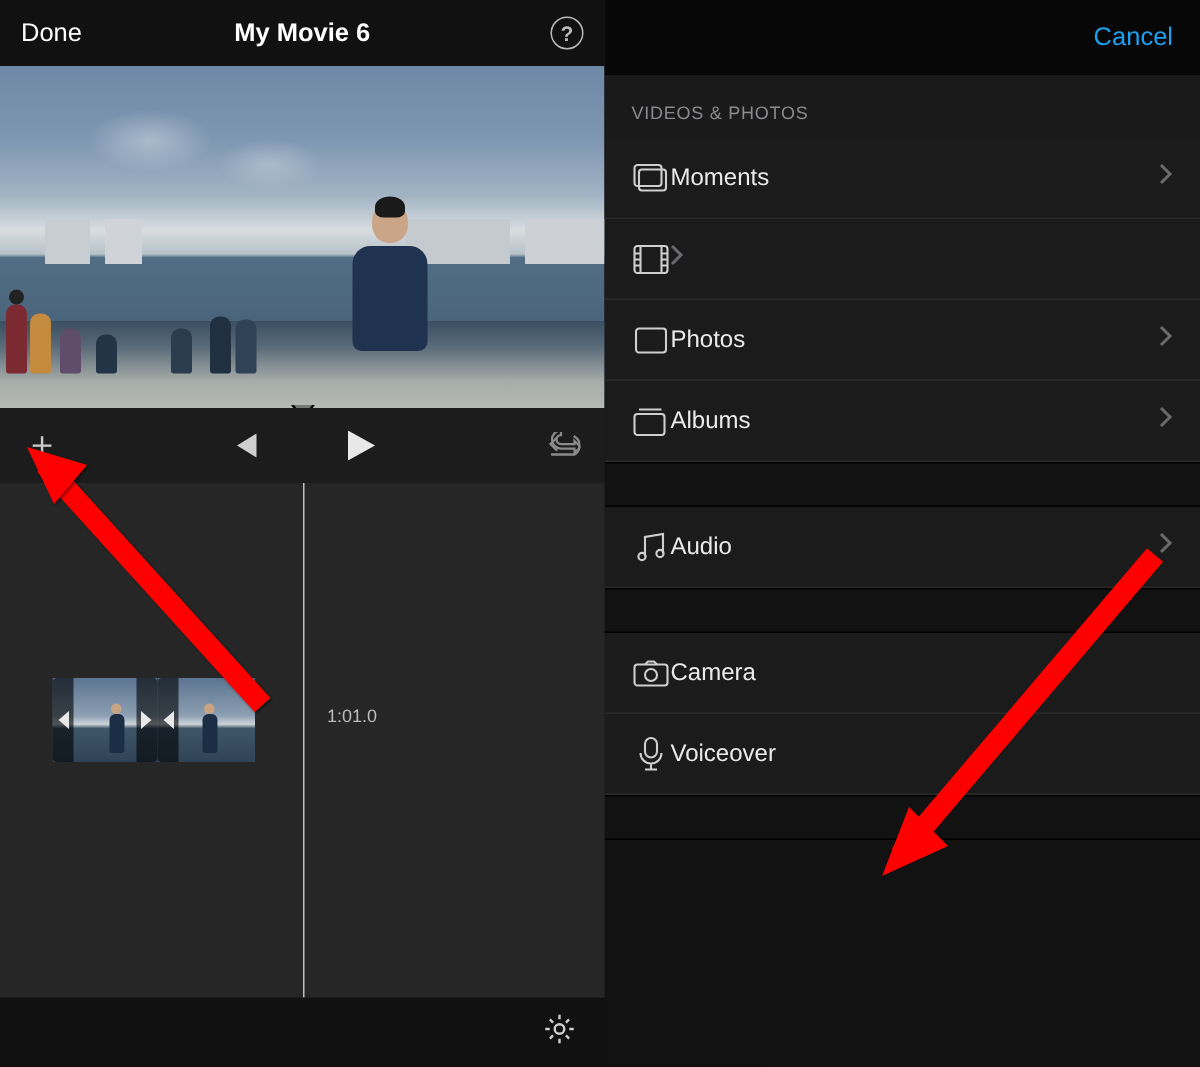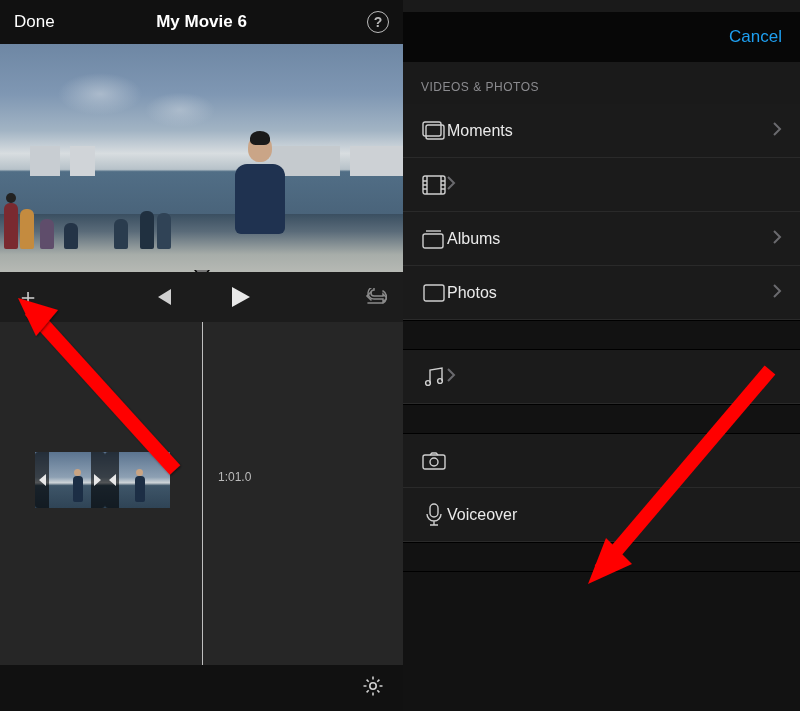--- a/index.html
+++ b/index.html
@@ -102,21 +102,20 @@
   
   .right-pane{
     width:397px; height:711px;
     background:#1a1a1a;
     display:flex; flex-direction:column;
   }
   .r-header{
     height:50px; background:#070707;
     display:flex;align-items:center;justify-content:flex-end;
     padding:0 18px;
-    margin-top:12px;
   }
   .r-cancel{color:#1e9ff0;font-size:17px;}
   .sec-title{color:#8b8b8f;font-size:12px;letter-spacing:.5px;padding:18px 18px 10px;}
   .row{
     height:54px;display:flex;align-items:center;
     padding:0 18px;border-bottom:1px solid #2a2a2a;
     background:#1b1b1b;
   }
   .row:last-child{border-bottom:none;}
   .row .lbl{flex:1;color:#eaeaea;font-size:16px;font-weight:400;}
@@ -256,74 +255,76 @@
       </span>
       <span class="chev">
         <svg width="9" height="14" viewBox="0 0 9 14" fill="none" stroke="#6a6a6e" stroke-width="2">
             <path d="M1 1l6 6-6 6"></path>
           </svg>
       </span>
     </div>
 
     <div class="row">
       <span class="icn">
+        <svg width="22" height="18" viewBox="0 0 22 18" fill="none" stroke="#cfcfcf" stroke-width="1.4">
+            <rect x="1" y="1" width="20" height="16" rx="2"></rect>
+          </svg>
+      </span>
+      <span class="lbl">Photos</span>
+      <span class="chev">
+        <svg width="9" height="14" viewBox="0 0 9 14" fill="none" stroke="#6a6a6e" stroke-width="2">
+            <path d="M1 1l6 6-6 6"></path>
+          </svg>
+      </span>
+    </div>
+
+    <div class="row">
+      <span class="icn">
         <svg width="24" height="20" viewBox="0 0 24 20" fill="none" stroke="#cfcfcf" stroke-width="1.4">
             <rect x="1" y="5" width="20" height="14" rx="2"></rect>
             <path d="M4 2h15"></path>
           </svg>
       </span>
       <span class="lbl">Albums</span>
-      <span class="chev">
-        <svg width="9" height="14" viewBox="0 0 9 14" fill="none" stroke="#6a6a6e" stroke-width="2">
-            <path d="M1 1l6 6-6 6"></path>
-          </svg>
-      </span>
-    </div>
-
-    <div class="row">
-      <span class="icn">
-        <svg width="22" height="18" viewBox="0 0 22 18" fill="none" stroke="#cfcfcf" stroke-width="1.4">
-            <rect x="1" y="1" width="20" height="16" rx="2"></rect>
-          </svg>
-      </span>
-      <span class="lbl">Photos</span>
       <span class="chev">
         <svg width="9" height="14" viewBox="0 0 9 14" fill="none" stroke="#6a6a6e" stroke-width="2">
             <path d="M1 1l6 6-6 6"></path>
           </svg>
       </span>
     </div>
 
     <div class="gap"></div>
 
     <div class="row">
       <span class="icn">
         <svg width="22" height="22" viewBox="0 0 22 22" fill="none" stroke="#cfcfcf" stroke-width="1.4">
             <path d="M7 17V4l12-2v13"></path>
             <circle cx="5" cy="17" r="2.4"></circle>
             <circle cx="17" cy="15" r="2.4"></circle>
           </svg>
       </span>
+      <span class="lbl">Audio</span>
       <span class="chev">
         <svg width="9" height="14" viewBox="0 0 9 14" fill="none" stroke="#6a6a6e" stroke-width="2">
             <path d="M1 1l6 6-6 6"></path>
           </svg>
       </span>
     </div>
 
     <div class="gap"></div>
 
     <div class="row">
       <span class="icn">
         <svg width="24" height="18" viewBox="0 0 24 18" fill="none" stroke="#cfcfcf" stroke-width="1.4">
             <rect x="1" y="3" width="22" height="14" rx="2"></rect>
             <path d="M8 3l2-2h4l2 2"></path>
             <circle cx="12" cy="10" r="4"></circle>
           </svg>
       </span>
+      <span class="lbl">Camera</span>
     </div>
 
     <div class="row">
       <span class="icn">
         <svg width="18" height="24" viewBox="0 0 18 24" fill="none" stroke="#cfcfcf" stroke-width="1.4">
             <rect x="5" y="1" width="8" height="13" rx="4"></rect>
             <path d="M2 11a7 7 0 0 0 14 0M9 18v4M5 22h8"></path>
           </svg>
       </span>
       <span class="lbl">Voiceover</span>

